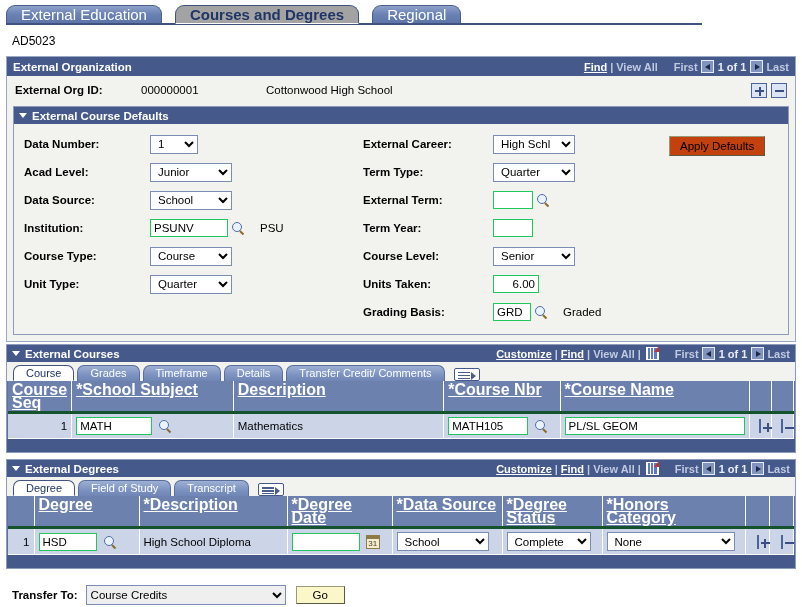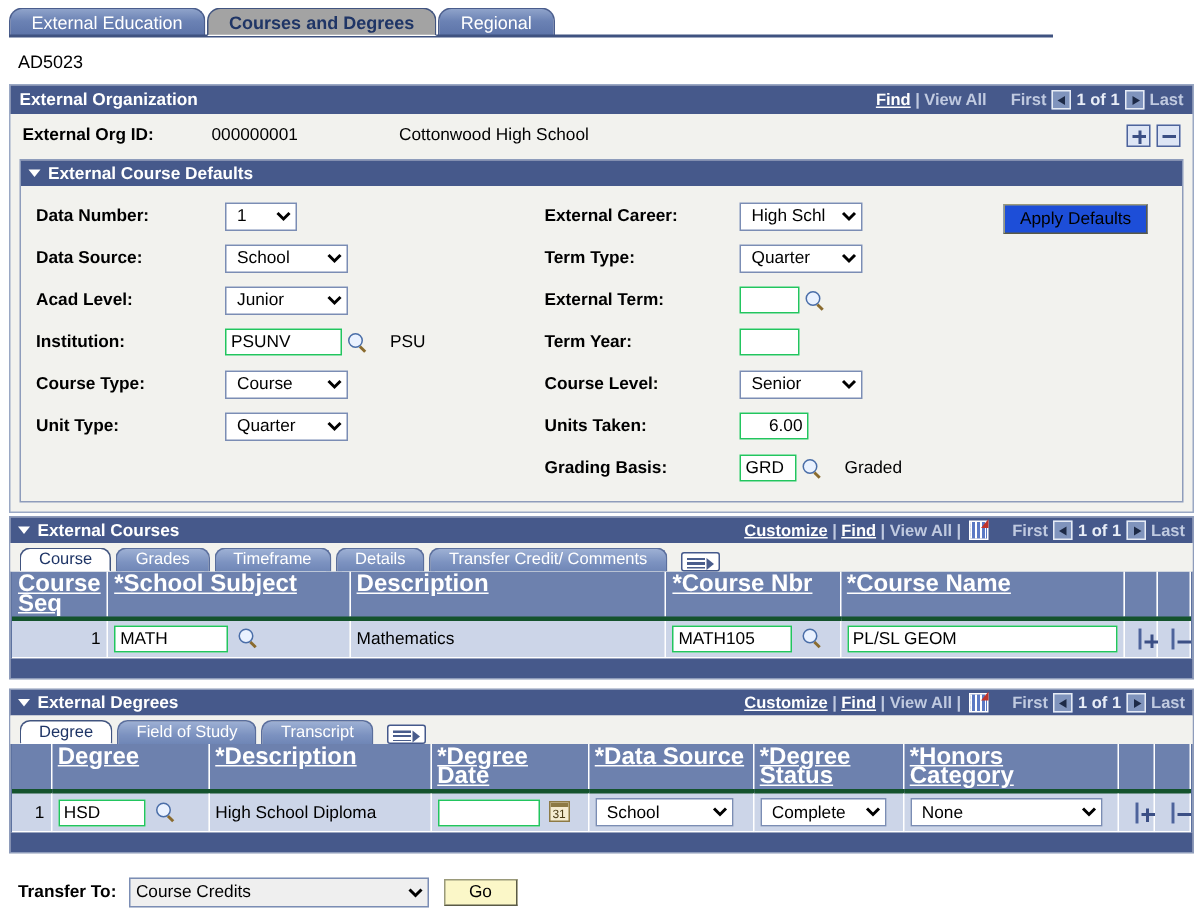--- a/index.html
+++ b/index.html
@@ -18,22 +18,22 @@
     position: relative;
     height: 22px;
     margin: 2px 0 0 6px;
     display: flex;
     align-items: flex-end;
   }
   .tab {
     height: 19px;
     line-height: 18px;
     padding: 0 14px;
-    margin-right: 1px;
-    font-size: 12px;
+    margin-right: 13px;
+    font-size: 15px;
     color: #ffffff;
     background: linear-gradient(to bottom, #8fa3ca 0%, #6b82b4 45%, #5c73a8 100%);
     border: 1px solid #4a5d8c;
     border-bottom: none;
     border-radius: 9px 9px 0 0;
     white-space: nowrap;
     cursor: pointer;
     text-align: center;
   }
   .tab.active {
@@ -225,21 +225,21 @@
     width:5px;height:1.8px;
     background:#8a6b2e;
     transform: rotate(45deg);
     transform-origin: left center;
   }
   .sidetext { margin-left: 14px; font-size: 11.5px; }
 
   .btn-yellow {
     font-family:"Liberation Sans", sans-serif;
     font-size:11.5px;
-    background:#1d4ed8;
+    background:#c2410c;
     border:1px solid #9a9a7a;
     border-right-color:#5a5a46;
     border-bottom-color:#5a5a46;
     padding: 3px 10px;
     cursor:pointer;
     color:#000;
   }
   .apply-wrap { position:absolute; left: 310px; top: 6px; }
 
   
@@ -443,26 +443,26 @@
       <span>External Course Defaults</span>
     </div>
     <div class="defaults-body">
 
       <div class="col-left">
         <div class="frow">
           <span class="flabel">Data Number:</span>
           <select class="ctl w-dn"><option>1</option></select>
         </div>
         <div class="frow">
+          <span class="flabel">Acad Level:</span>
+          <select class="ctl w-sel"><option>Junior</option></select>
+        </div>
+        <div class="frow">
           <span class="flabel">Data Source:</span>
           <select class="ctl w-sel"><option>School</option></select>
-        </div>
-        <div class="frow">
-          <span class="flabel">Acad Level:</span>
-          <select class="ctl w-sel"><option>Junior</option></select>
         </div>
         <div class="frow">
           <span class="flabel">Institution:</span>
           <input class="ctl w-md" value="PSUNV" style="">
           <span class="lookup"></span>
           <span class="sidetext">PSU</span>
         </div>
         <div class="frow">
           <span class="flabel">Course Type:</span>
           <select class="ctl w-sel"><option>Course</option></select>

